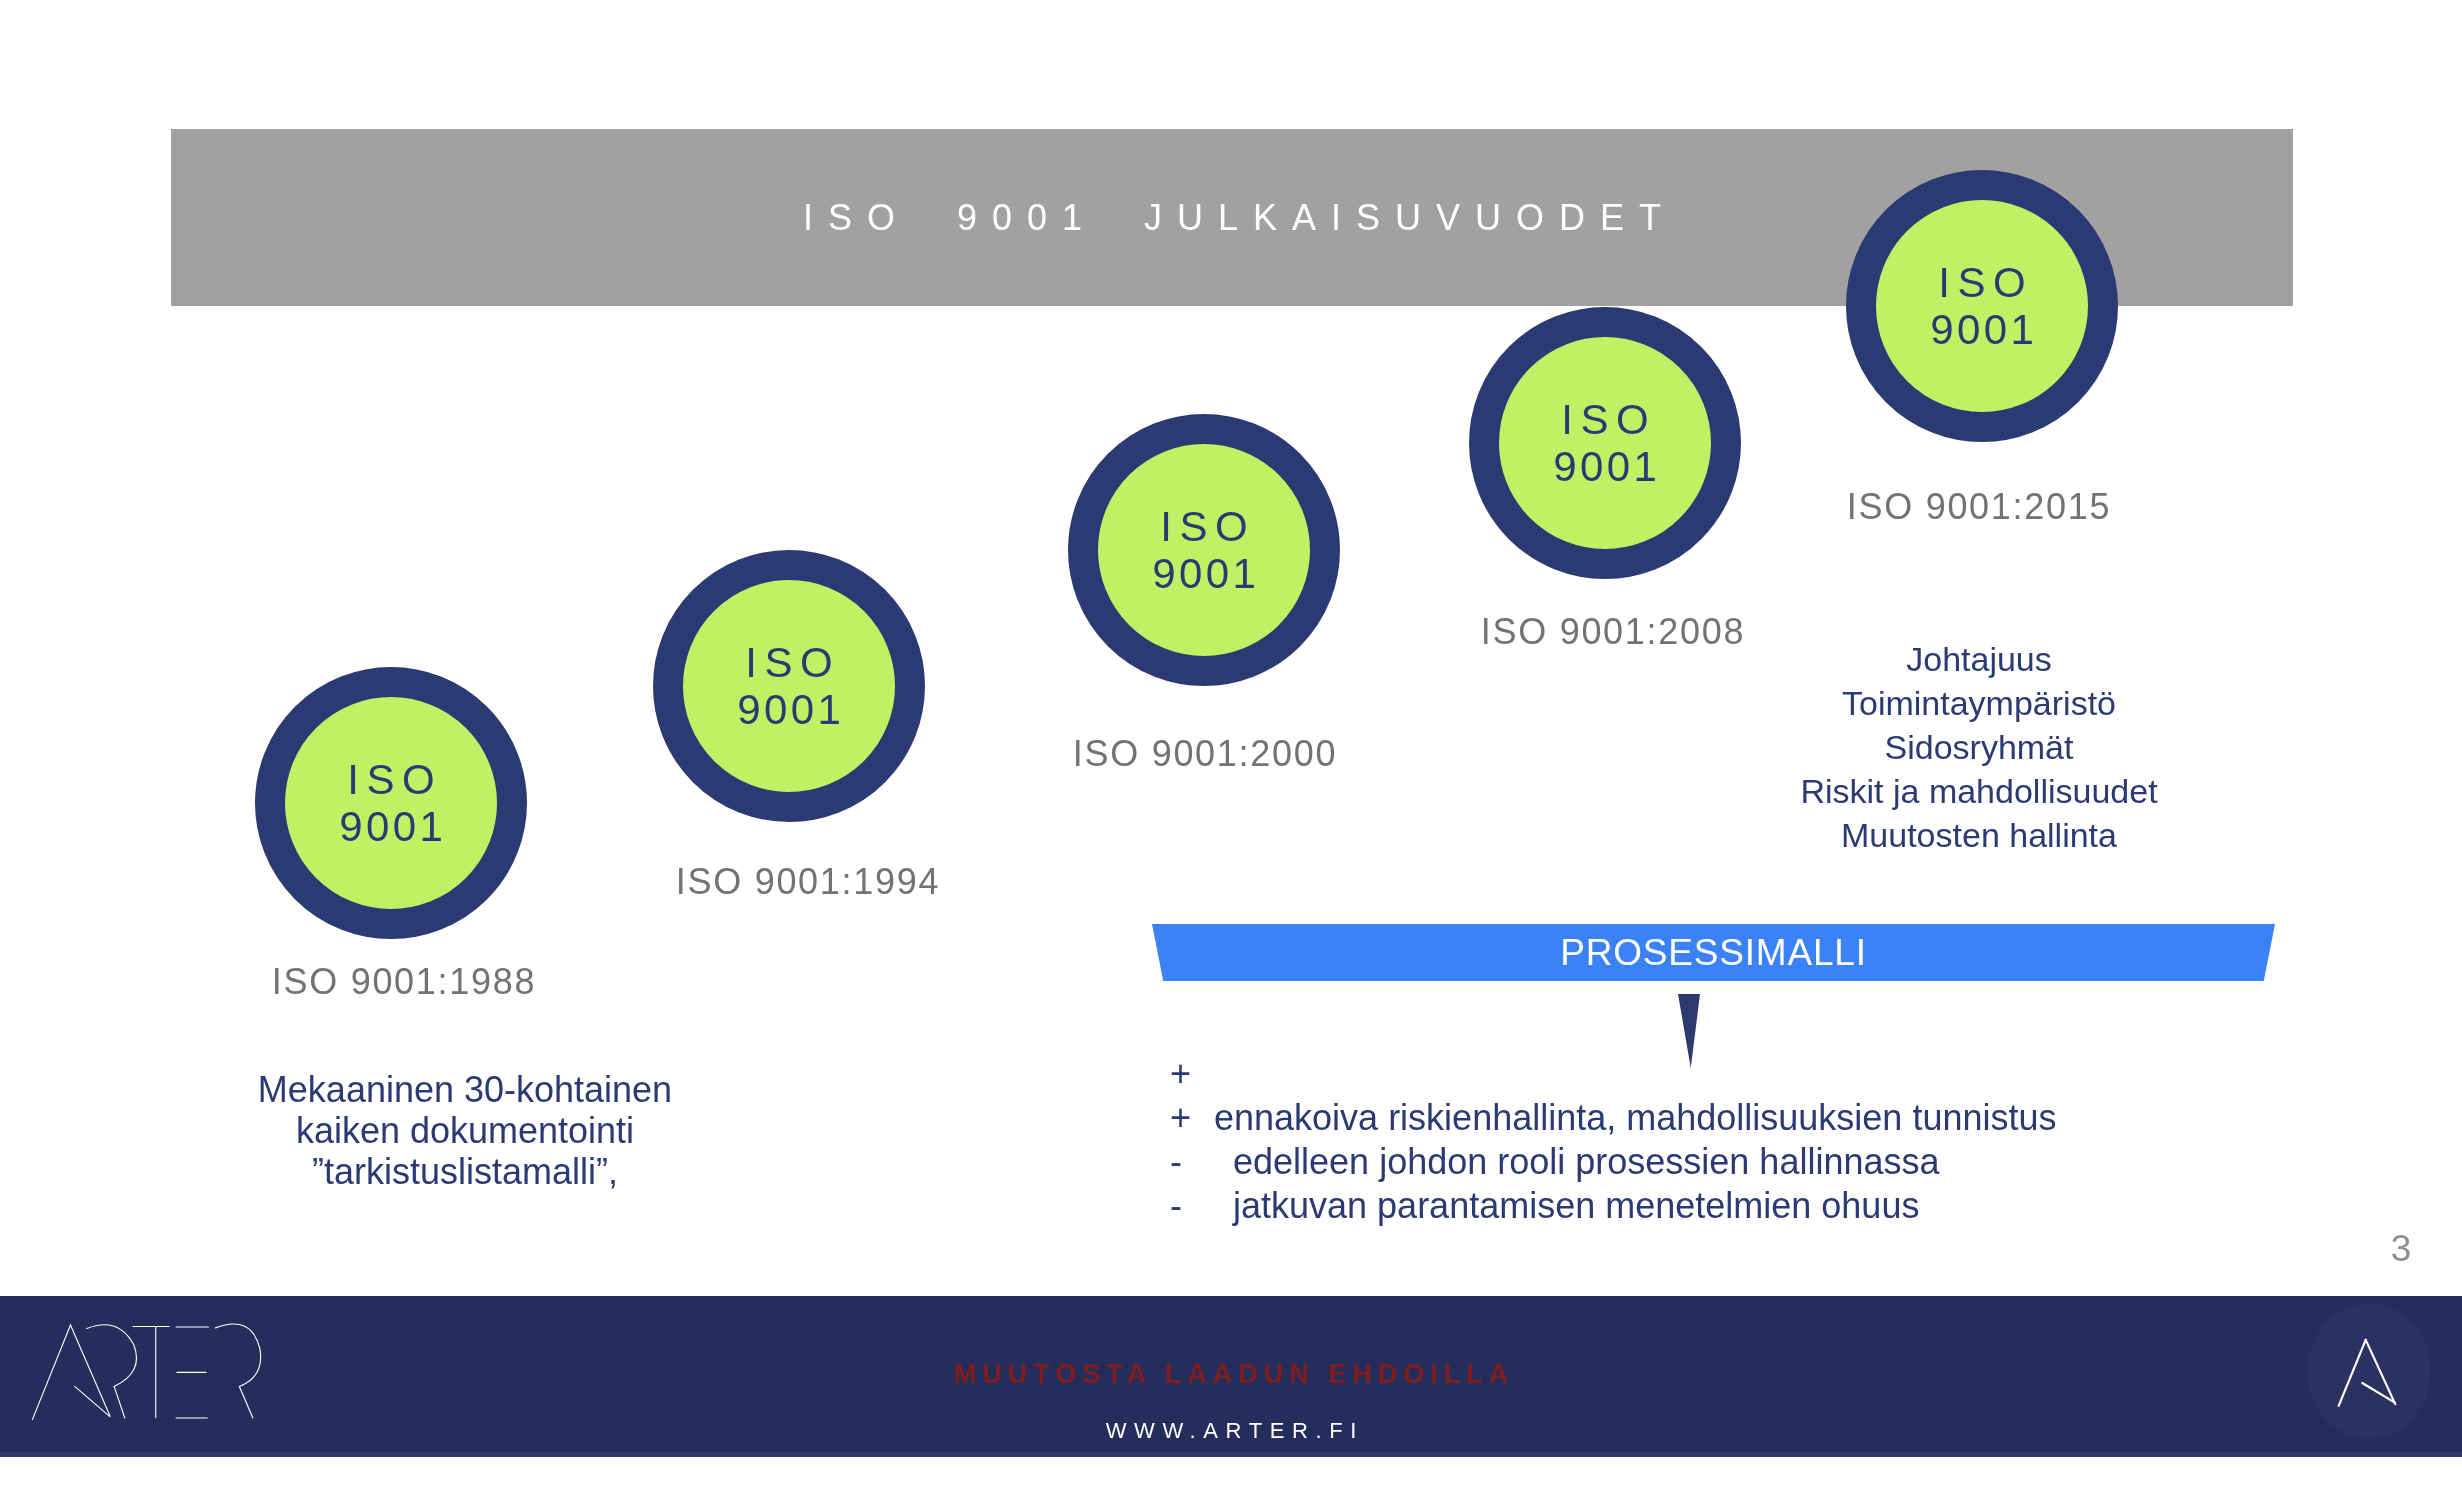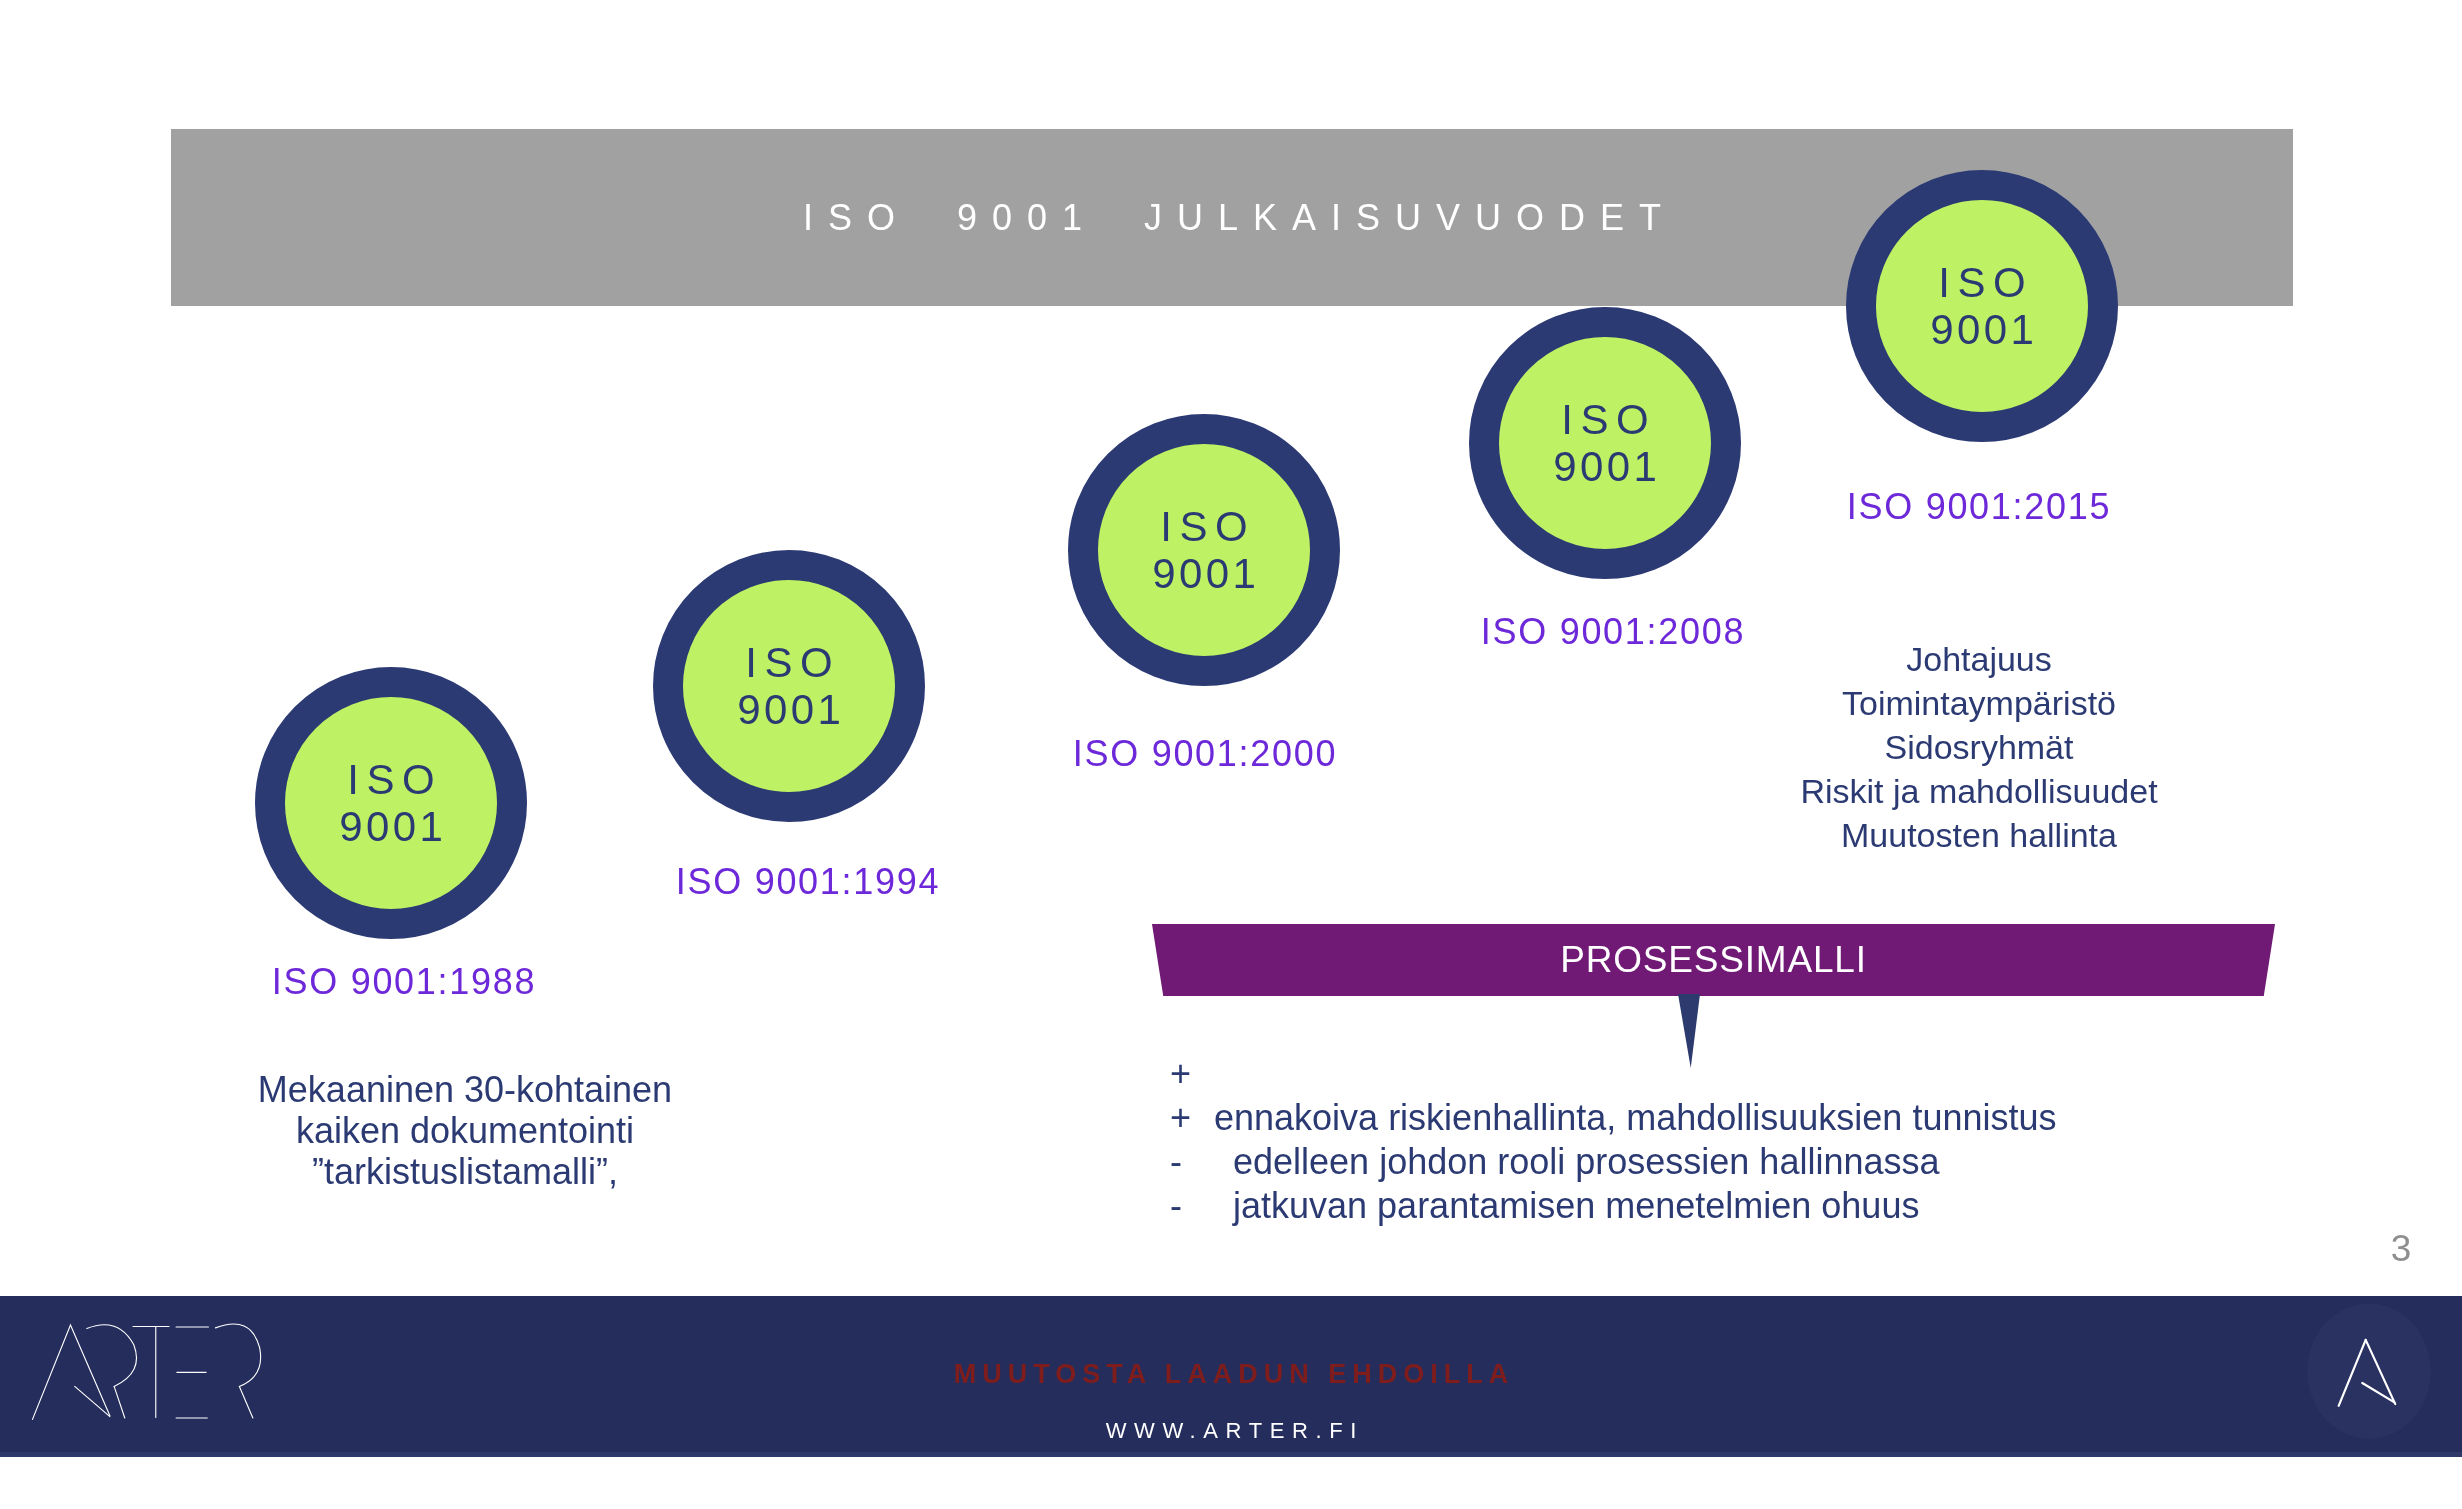--- a/index.html
+++ b/index.html
@@ -22,36 +22,36 @@
     border:30px solid #2B3A73;border-radius:50%;background:#bef264;z-index:3;
     display:flex;flex-direction:column;align-items:center;justify-content:center;
   }
   .badge-l1{font-size:42px;letter-spacing:7.6px;line-height:47px;text-indent:7.6px;}
   .badge-l2{font-size:42px;letter-spacing:3.4px;line-height:47px;text-indent:3.4px;}
   .m1{left:255px;top:667px;} .m2{left:653px;top:550px;} .m3{left:1068px;top:414px;}
   .m4{left:1469px;top:307px;} .m5{left:1846px;top:170px;}
   
   .year-label{
     position:absolute;transform:translateX(-50%);white-space:nowrap;z-index:2;
-    font-size:36px;letter-spacing:1.7px;color:#6d28d9;
+    font-size:36px;letter-spacing:1.7px;color:#737373;
   }
   .l1{left:404px;top:961px;} .l2{left:808px;top:861px;} .l3{left:1205px;top:733px;}
   .l4{left:1613px;top:611px;} .l5{left:1979px;top:486px;}
   
   .notes-1988{
     position:absolute;left:465px;top:1069px;transform:translateX(-50%);
     text-align:center;font-size:36px;line-height:41px;white-space:nowrap;z-index:2;
   }
   .notes-2015{
     position:absolute;left:1979px;top:637px;transform:translateX(-50%);
     text-align:center;font-size:34px;line-height:44px;white-space:nowrap;z-index:2;
   }
   
   .callout-banner{
-    position:absolute;left:1152px;top:924px;width:1123px;height:72px;background:#701a75;z-index:2;
+    position:absolute;left:1152px;top:924px;width:1123px;height:57px;background:#3b82f6;z-index:2;
     clip-path:polygon(0 0,100% 0,99% 100%,1% 100%);
     display:flex;align-items:center;justify-content:center;
   }
   .callout-title{color:#ffffff;font-size:37px;font-weight:500;letter-spacing:0.8px;white-space:nowrap;}
   .callout-tail{
     position:absolute;left:1678px;top:994px;width:22px;height:74px;background:#2D3A6E;z-index:2;
     clip-path:polygon(0 0,100% 0,58% 100%);
   }
   
   .bullets{position:absolute;left:1170px;top:1052px;z-index:4;}

